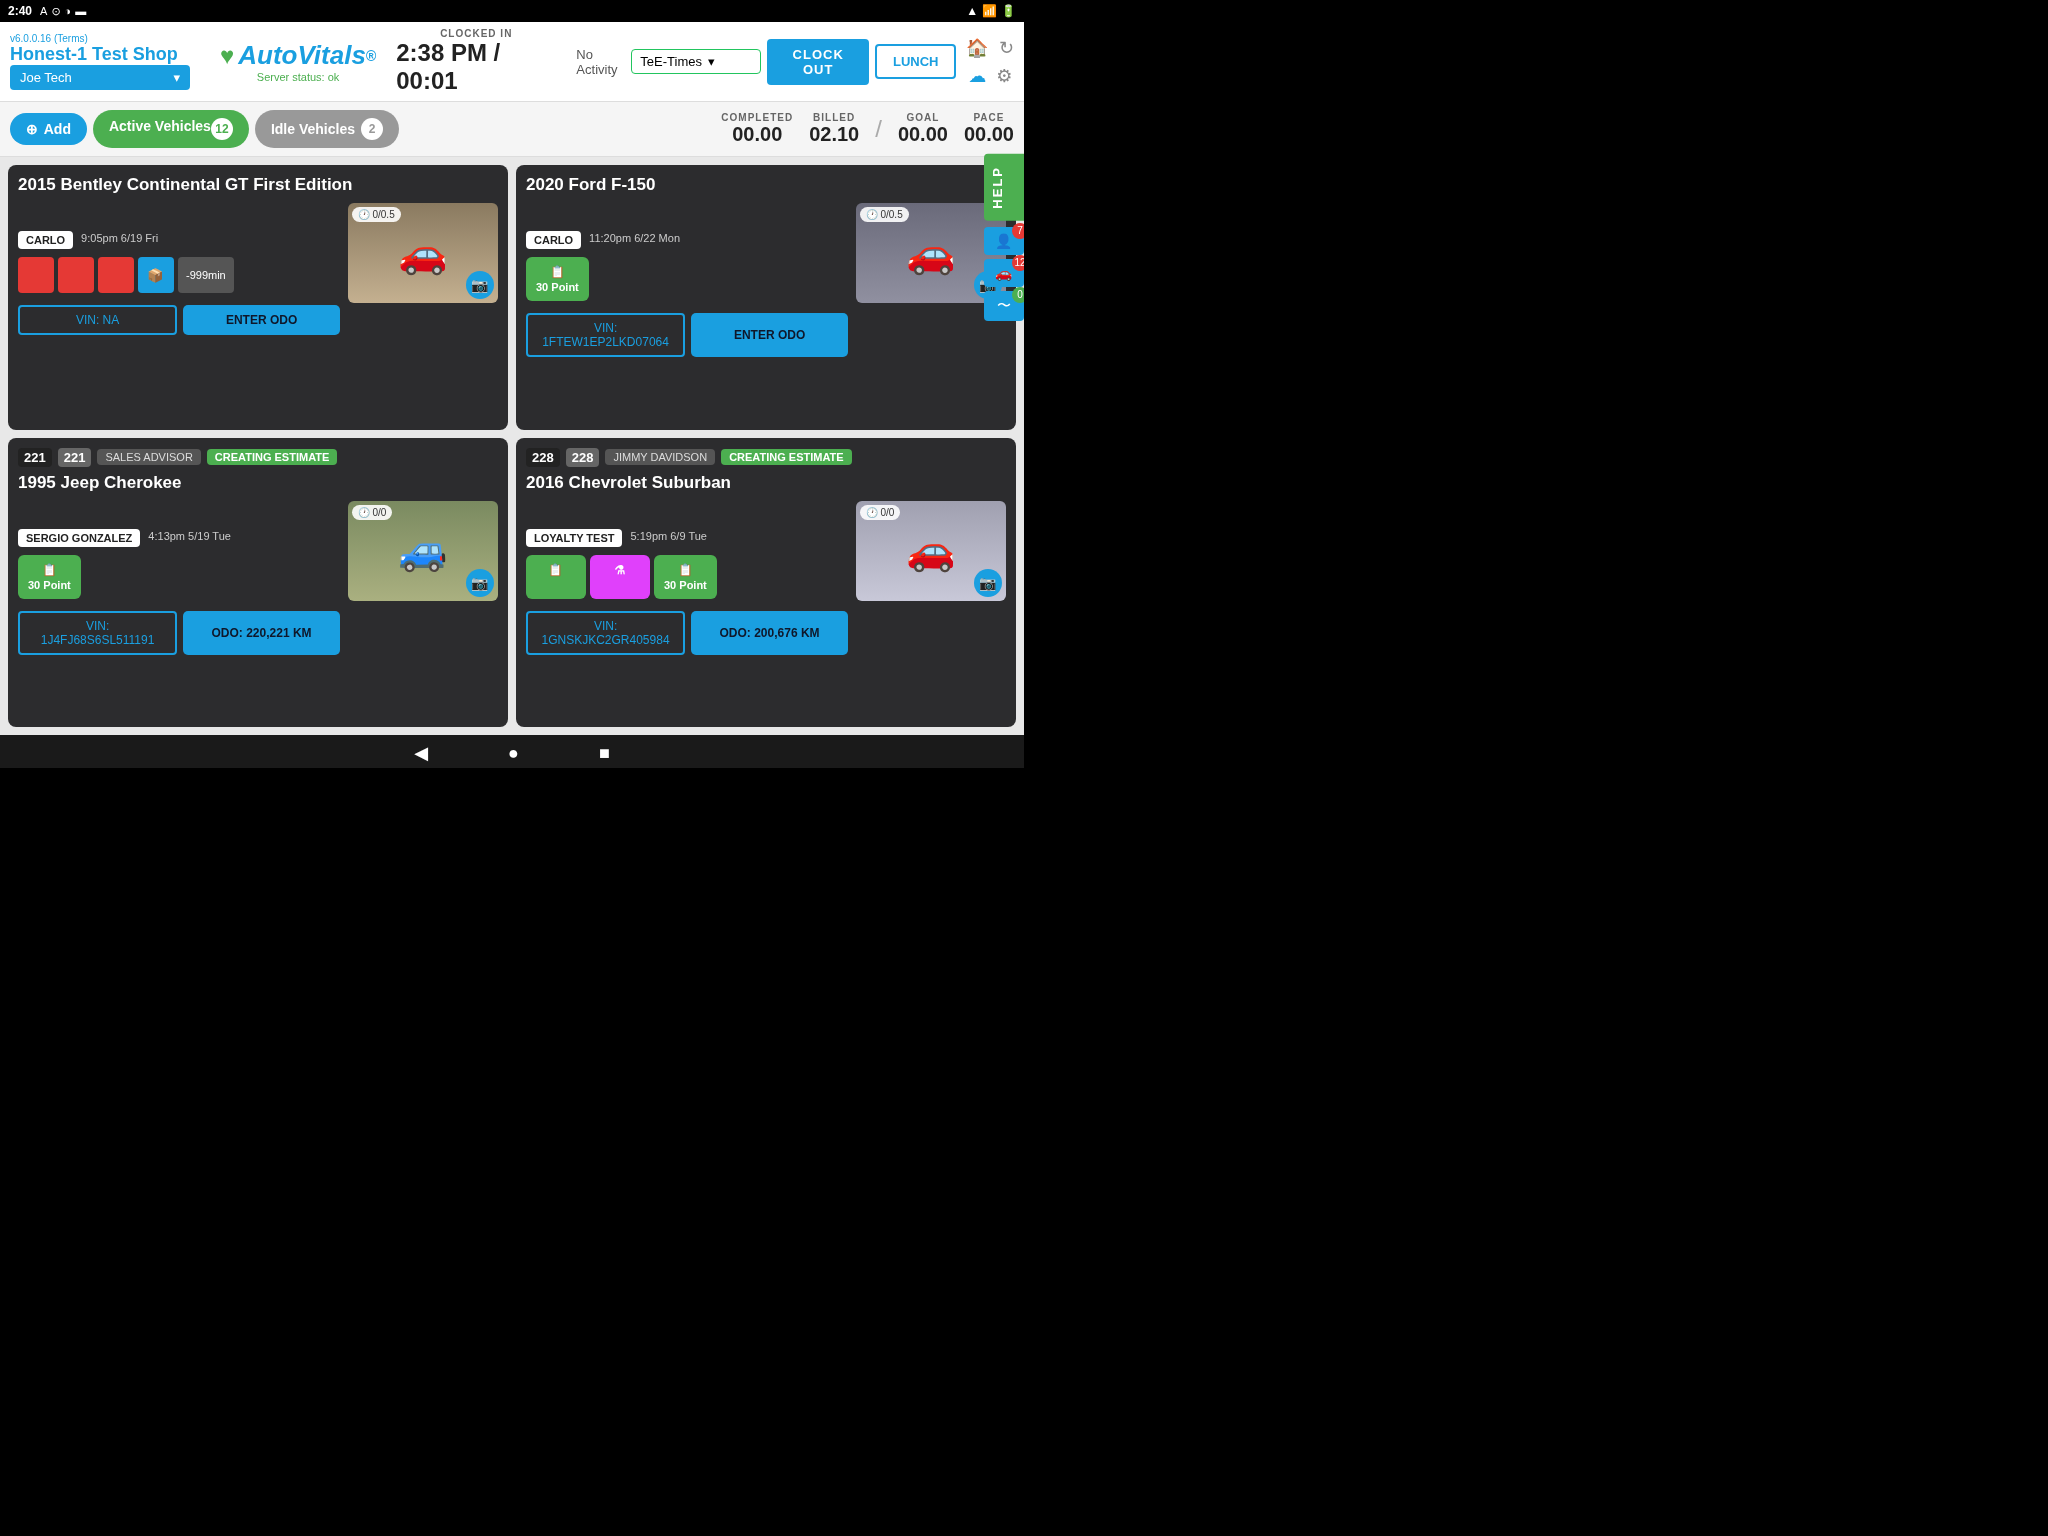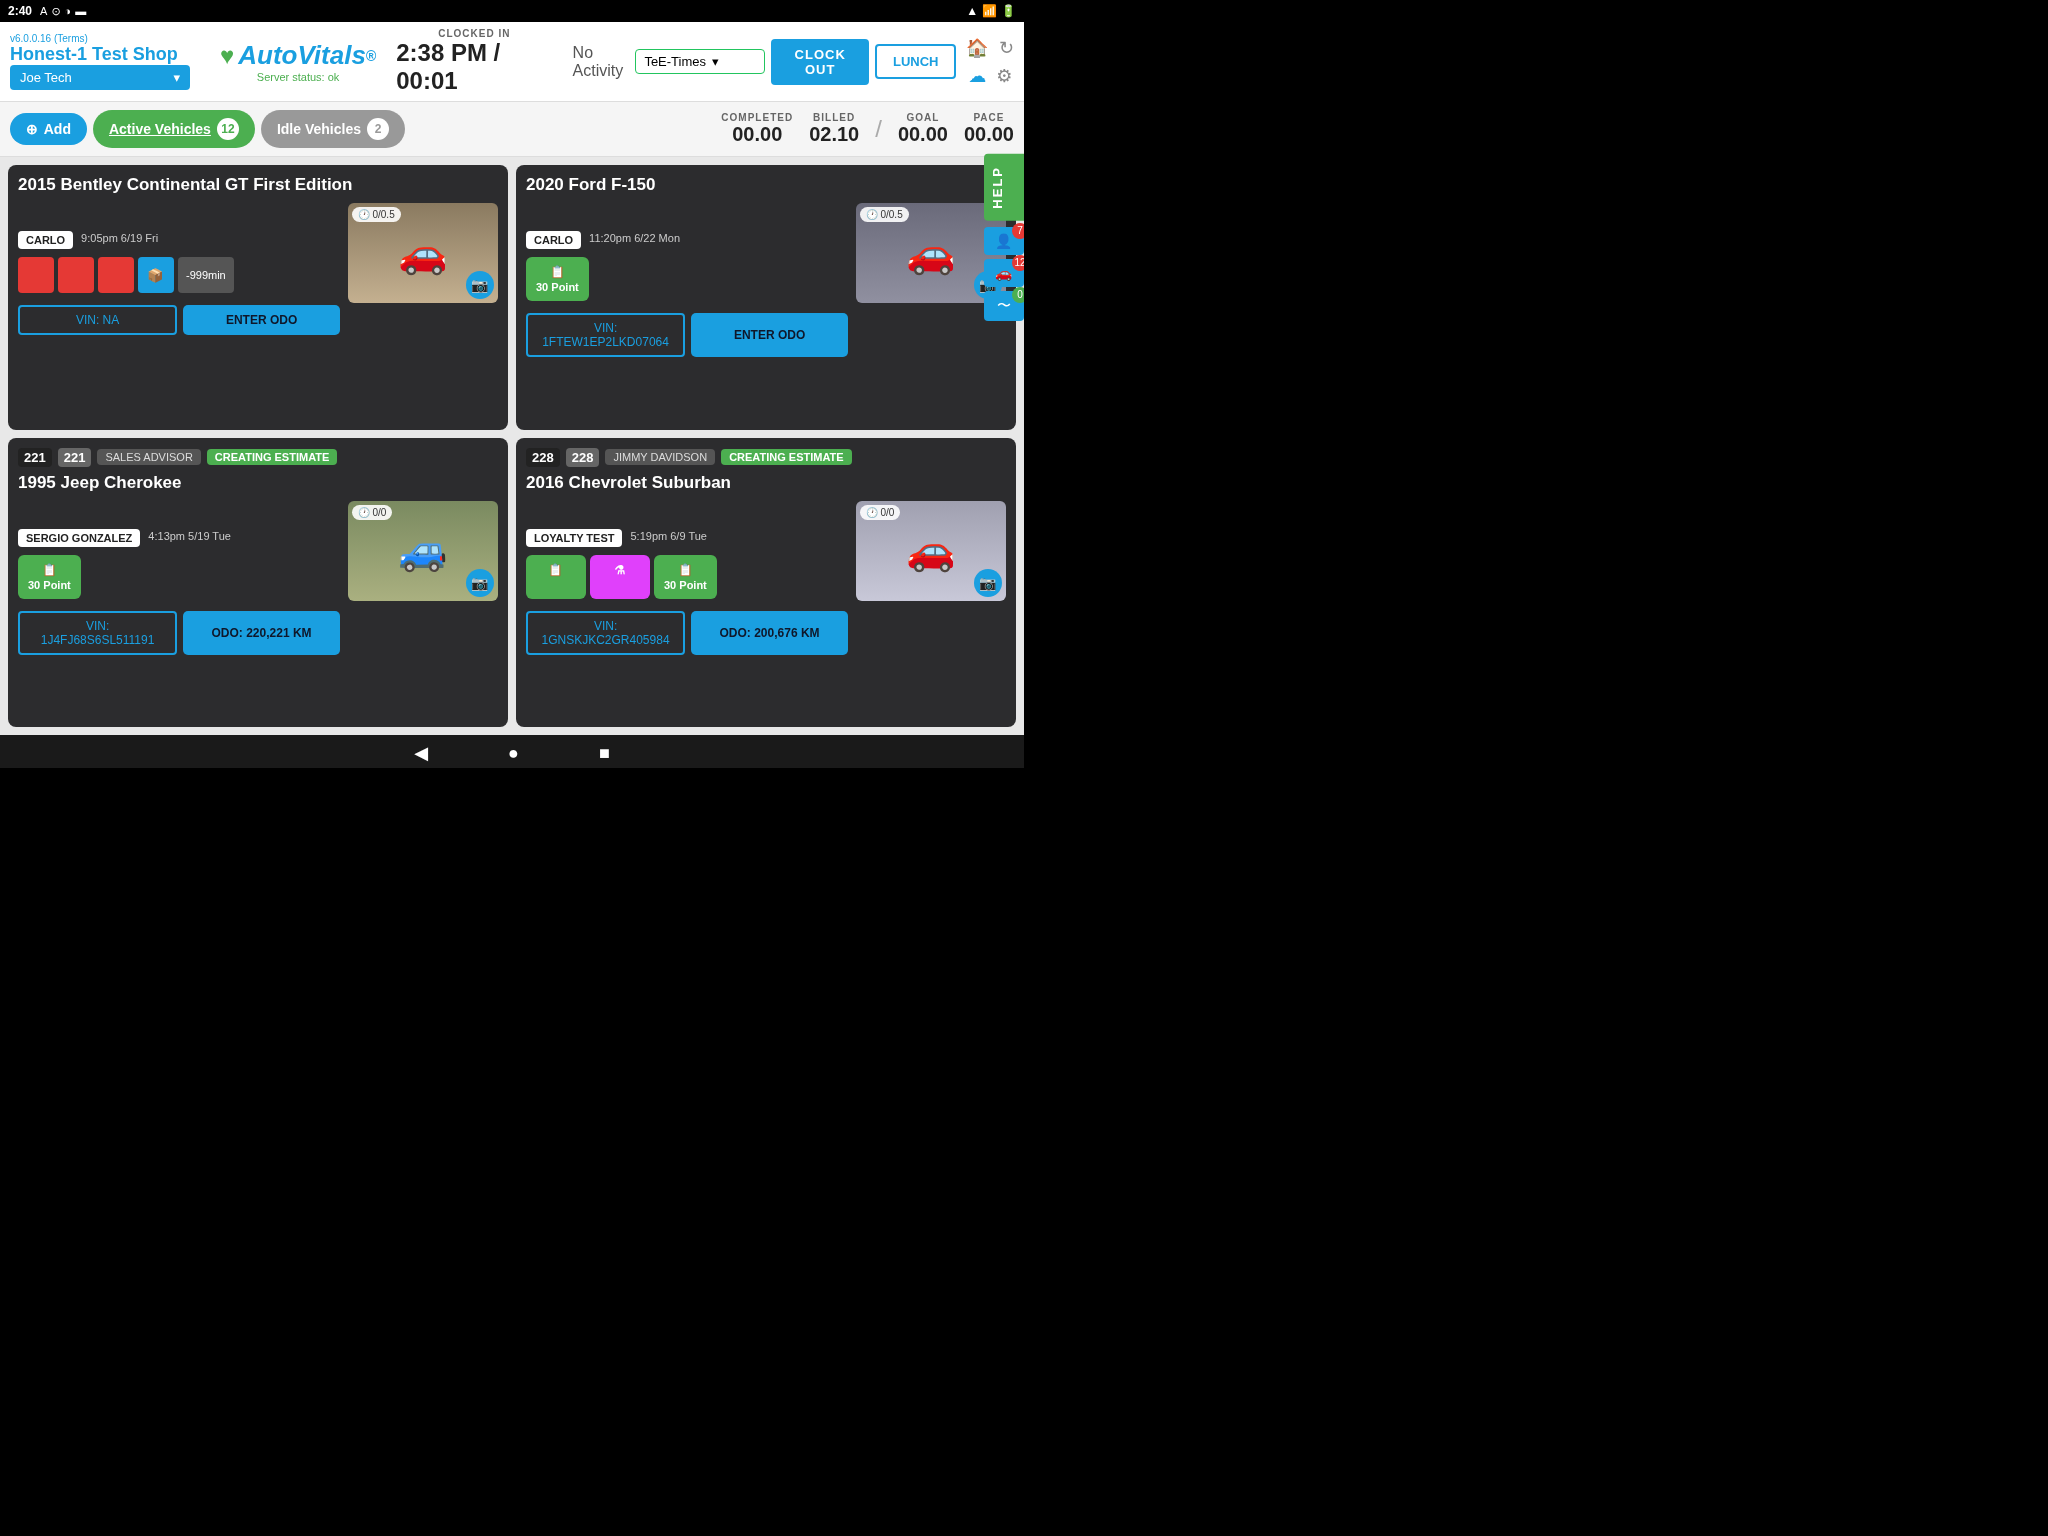--- a/index.html
+++ b/index.html
@@ -64,21 +64,21 @@
       align-items: center;
       margin: 0 10px;
     }
     .clocked-in-label { font-size: 10px; color: #666; font-weight: bold; letter-spacing: 1px; }
     .clock-time { font-size: 24px; font-weight: bold; color: #222; }
     .activity-area {
       display: flex;
       align-items: center;
       gap: 6px;
     }
-    .no-activity-label { font-size: 16px; color: #555; }
+    .no-activity-label { font-size: 13px; color: #555; }
     .tee-times-select {
       border: 1px solid #22c55e;
       border-radius: 4px;
       padding: 4px 8px;
       font-size: 13px;
       background: #fff;
       cursor: pointer;
       display: flex;
       align-items: center;
       gap: 6px;
@@ -148,23 +148,21 @@
     .tab-active {
       background: #4caf50;
       color: #fff;
       border: none;
       border-radius: 20px;
       padding: 8px 16px;
       font-size: 14px;
       font-weight: bold;
       cursor: pointer;
       display: flex;
-      align-items: center;
-      gap: 6px;
-      text-decoration: underline;
+      align-items: flex-start;
     }
     .tab-badge {
       background: #fff;
       color: #4caf50;
       border-radius: 50%;
       width: 22px;
       height: 22px;
       display: flex;
       align-items: center;
       justify-content: center;

